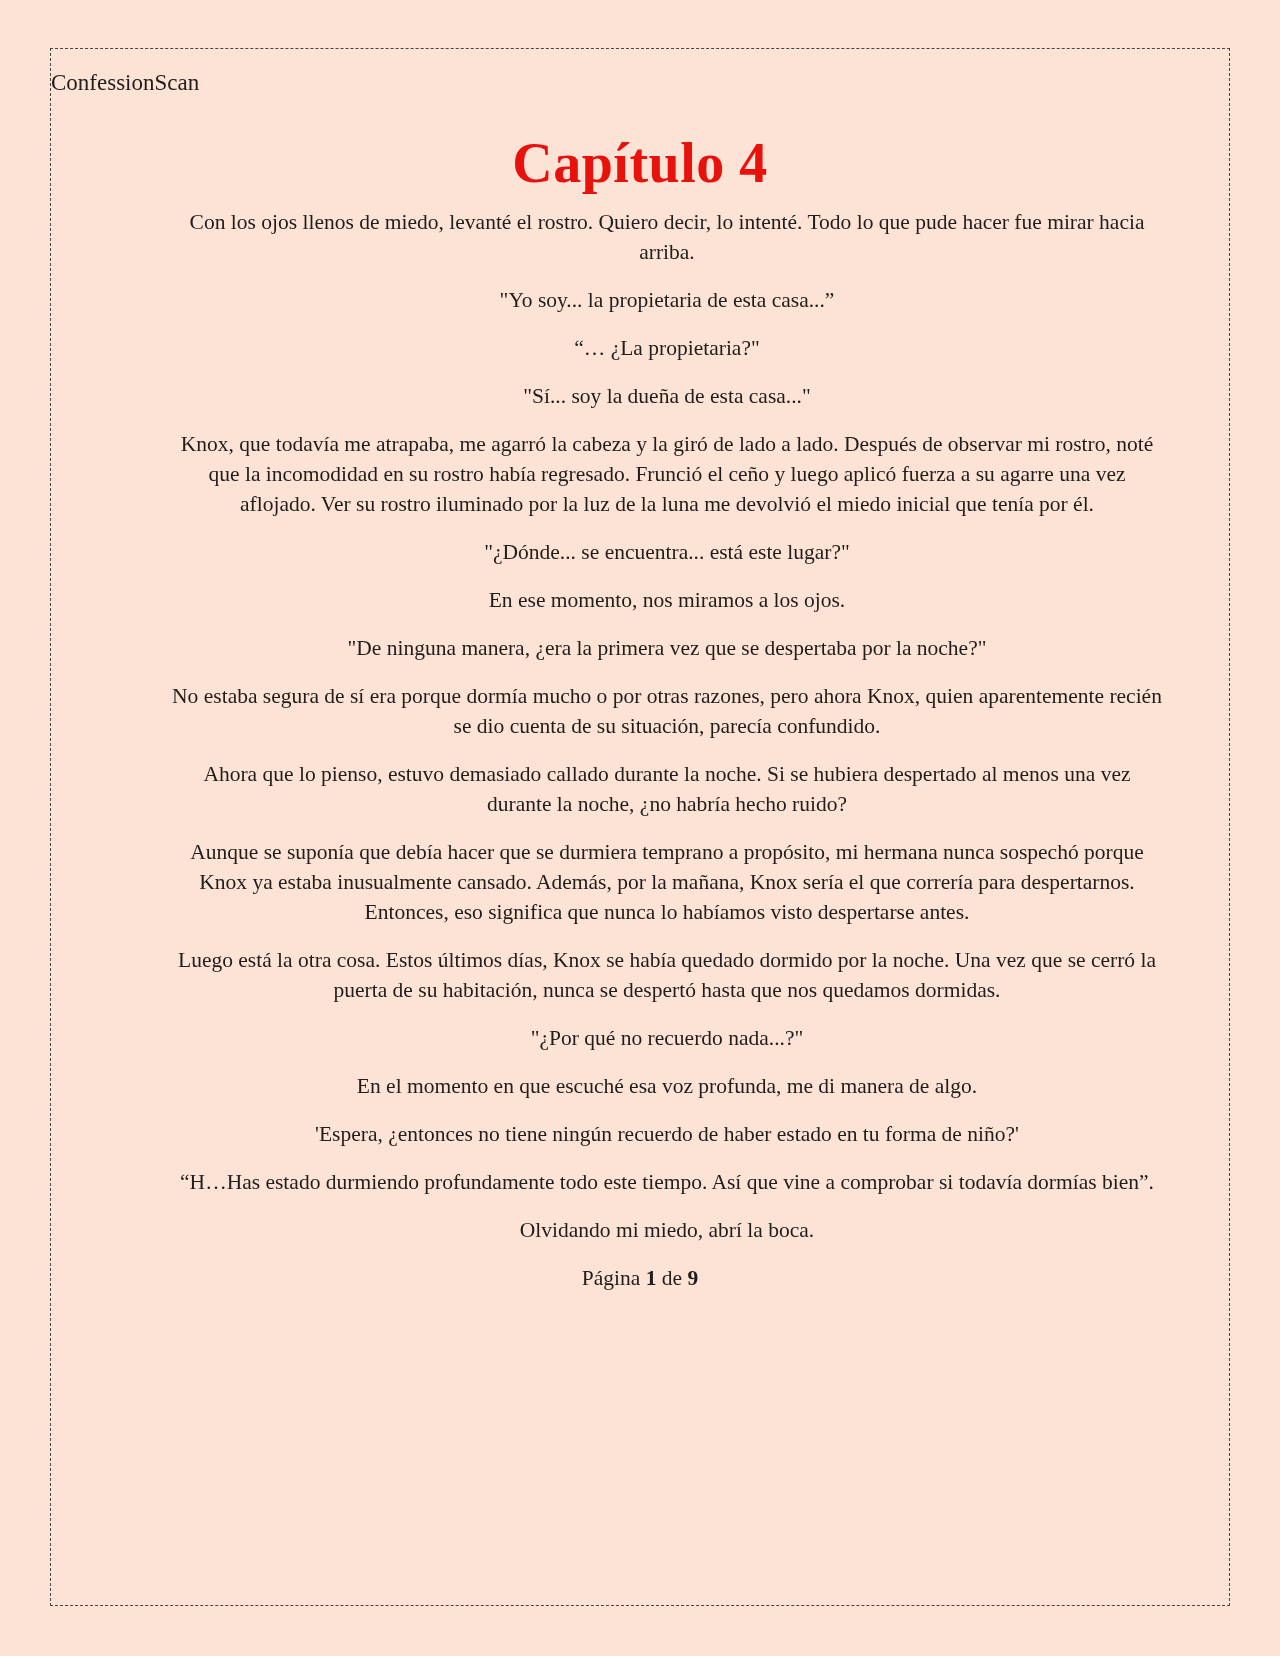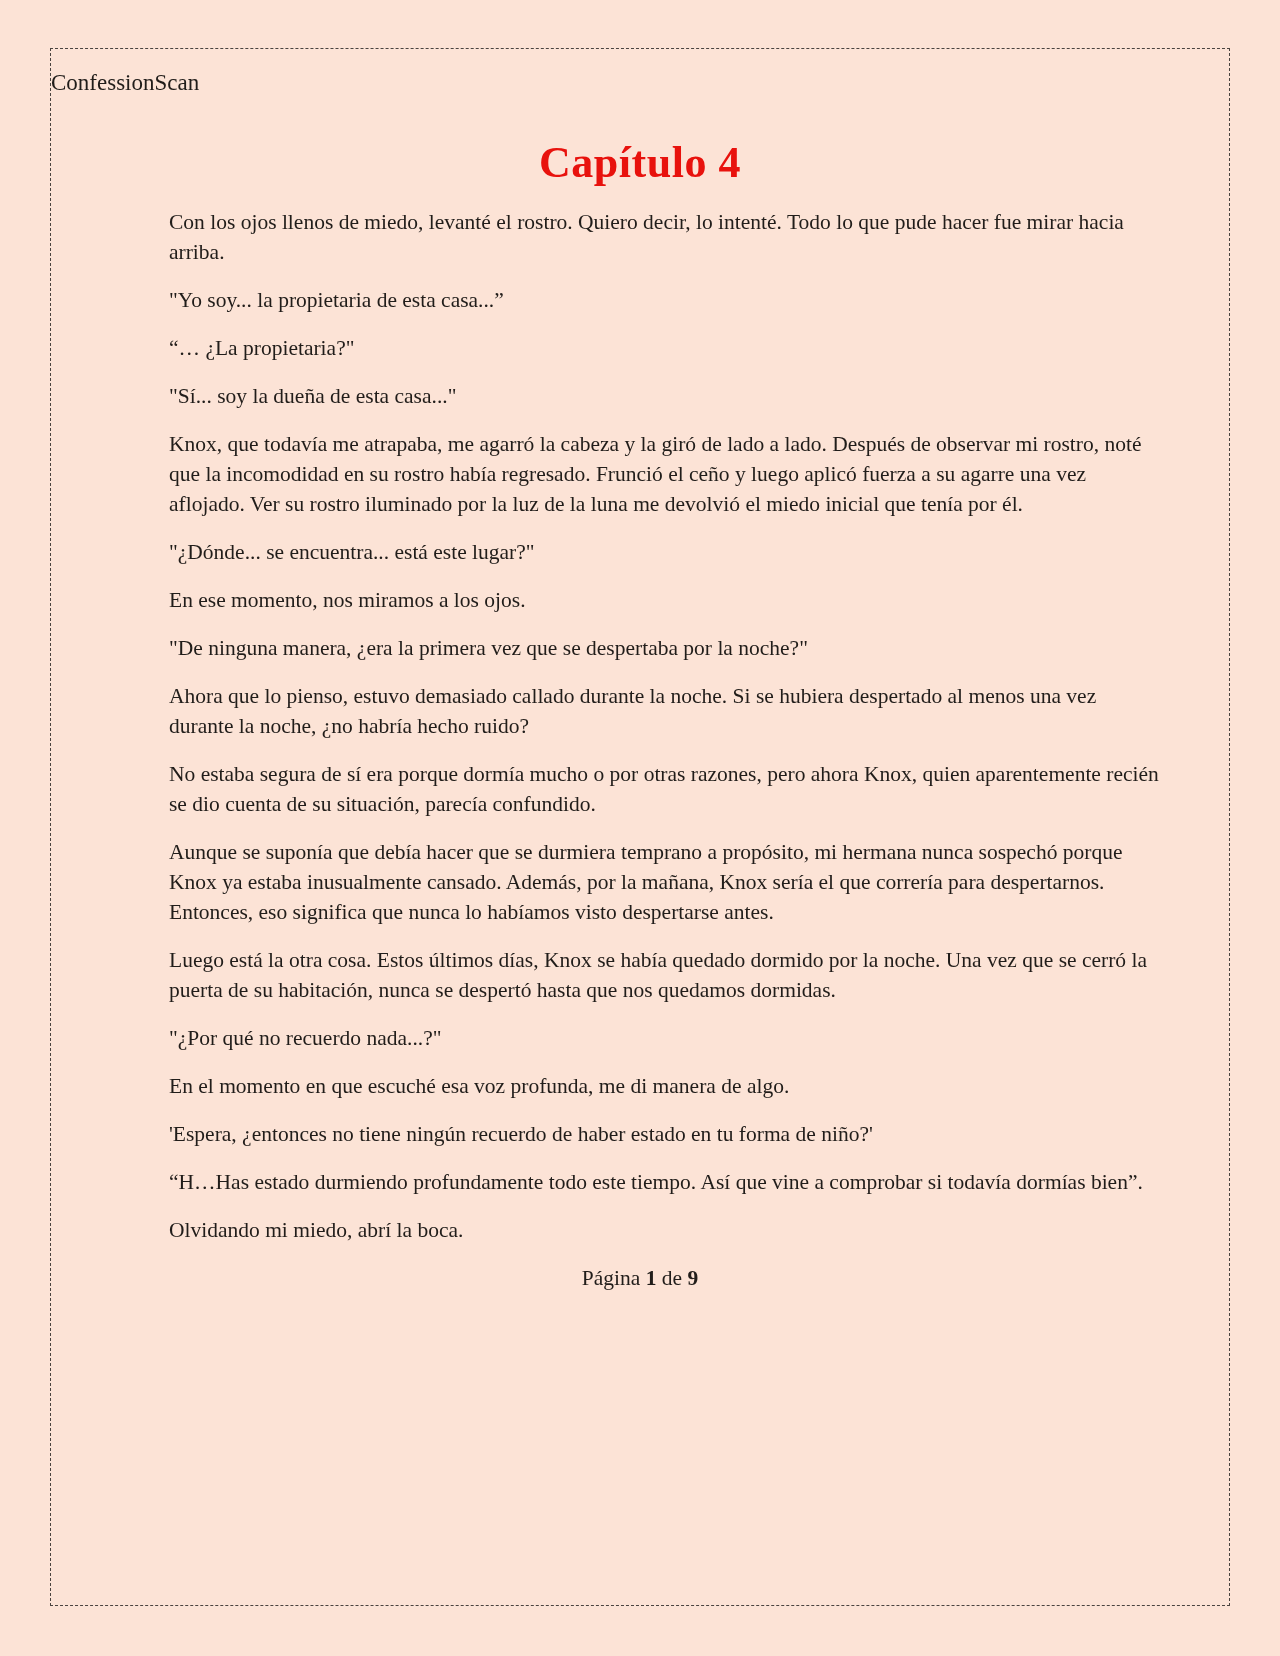--- a/index.html
+++ b/index.html
@@ -36,30 +36,30 @@
   .doc-header {
     margin-top: 20px;
     text-align: left;
     font-size: 23px;
     line-height: 28px;
     color: var(--text);
   }
   .chapter-title {
     margin-top: 40px;
     text-align: center;
-    font-size: 44px;
+    font-size: 56px;
     line-height: 52px;
     font-weight: bold;
     color: var(--title-red);
     letter-spacing: 0.5px;
   }
   .body-text {
     margin-left: 118px;
     margin-right: 64px;
-    text-align: left;
+    text-align: center;
   }
   .para {
     font-size: 21.5px;
     line-height: 30px;
     margin: 18px 0;
     color: var(--text);
   }
   .doc-footer {
     margin-top: 6px;
     text-align: center;
@@ -81,22 +81,22 @@
 
     <div class="body-text">
       <p class="para">Con los ojos llenos de miedo, levanté el rostro. Quiero decir, lo intenté. Todo lo que pude hacer fue mirar hacia arriba.</p>
       <p class="para">"Yo soy... la propietaria de esta casa...”</p>
       <p class="para">“… ¿La propietaria?"</p>
       <p class="para">"Sí... soy la dueña de esta casa..."</p>
       <p class="para">Knox, que todavía me atrapaba, me agarró la cabeza y la giró de lado a lado. Después de observar mi rostro, noté que la incomodidad en su rostro había regresado. Frunció el ceño y luego aplicó fuerza a su agarre una vez aflojado. Ver su rostro iluminado por la luz de la luna me devolvió el miedo inicial que tenía por él.</p>
       <p class="para">"¿Dónde... se encuentra... está este lugar?"</p>
       <p class="para">En ese momento, nos miramos a los ojos.</p>
       <p class="para">"De ninguna manera, ¿era la primera vez que se despertaba por la noche?"</p>
+      <p class="para">No estaba segura de sí era porque dormía mucho o por otras razones, pero ahora Knox, quien aparentemente recién se dio cuenta de su situación, parecía confundido.</p>
       <p class="para">Ahora que lo pienso, estuvo demasiado callado durante la noche. Si se hubiera despertado al menos una vez durante la noche, ¿no habría hecho ruido?</p>
-      <p class="para">No estaba segura de sí era porque dormía mucho o por otras razones, pero ahora Knox, quien aparentemente recién se dio cuenta de su situación, parecía confundido.</p>
       <p class="para">Aunque se suponía que debía hacer que se durmiera temprano a propósito, mi hermana nunca sospechó porque Knox ya estaba inusualmente cansado. Además, por la mañana, Knox sería el que correría para despertarnos. Entonces, eso significa que nunca lo habíamos visto despertarse antes.</p>
       <p class="para">Luego está la otra cosa. Estos últimos días, Knox se había quedado dormido por la noche. Una vez que se cerró la puerta de su habitación, nunca se despertó hasta que nos quedamos dormidas.</p>
       <p class="para">"¿Por qué no recuerdo nada...?"</p>
       <p class="para">En el momento en que escuché esa voz profunda, me di manera de algo.</p>
       <p class="para">'Espera, ¿entonces no tiene ningún recuerdo de haber estado en tu forma de niño?'</p>
       <p class="para">“H…Has estado durmiendo profundamente todo este tiempo. Así que vine a comprobar si todavía dormías bien”.</p>
       <p class="para">Olvidando mi miedo, abrí la boca.</p>
     </div>
 
     <div class="doc-footer">

